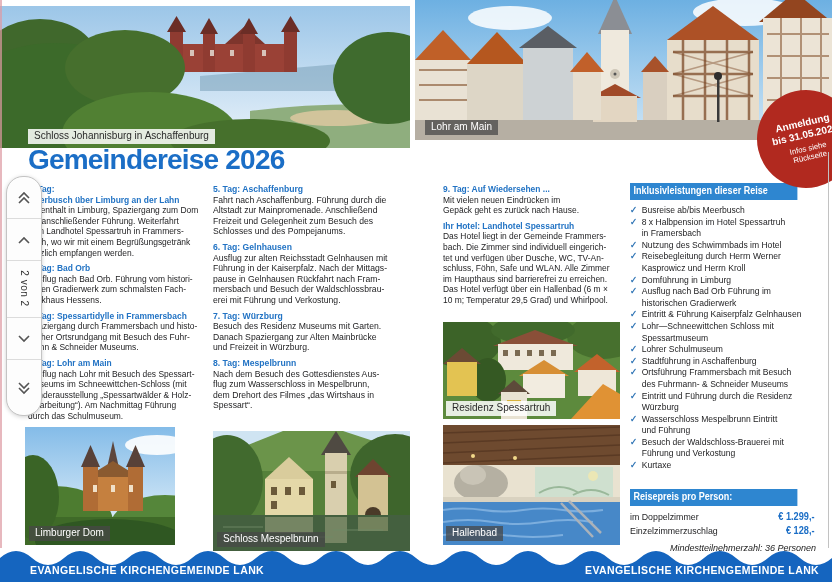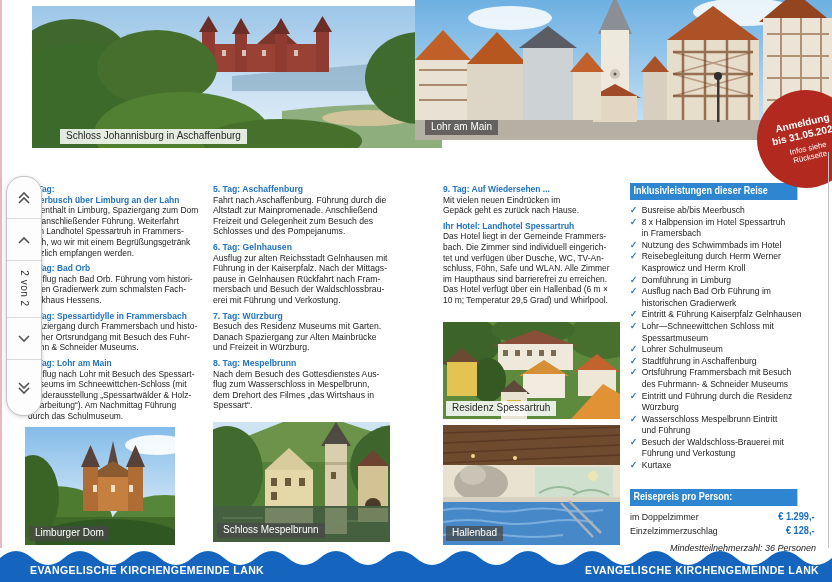--- a/index.html
+++ b/index.html
@@ -47,21 +47,21 @@
   #banner-text-left{left:30px;}
   #banner-text-right{left:585px;}
   #scan-left{position:absolute;left:0;top:0;width:2px;height:548px;background:#dd9aa2;opacity:.7;z-index:6;}
   #scan-right{position:absolute;left:828px;top:152px;width:1px;height:396px;background:#c2c2c2;z-index:6;}
 </style>
 </head>
 <body>
 
 <div id="page">
 
-  <div class="photo" style="left:0;top:6px;width:410px;height:142px;margin-left:32px;">
+  <div class="photo" style="left:0;top:6px;width:410px;height:142px;">
     <svg width="410" height="142">
       <defs>
         <linearGradient id="skyL" x1="0" y1="0" x2="0" y2="1">
           <stop offset="0" stop-color="#9cc6e8"></stop>
             <stop offset="1" stop-color="#eaf3fa"></stop>
         </linearGradient>
       </defs>
       <rect width="410" height="142" fill="url(#skyL)"></rect>
       <path d="M200 70 L410 52 L410 85 L200 85 Z" fill="#7aa0b8" opacity=".55"></path>
       <rect x="175" y="38" width="120" height="28" fill="#9a4136"></rect>
@@ -132,20 +132,21 @@
     <div class="cap dark" style="left:10px;bottom:5px;">Lohr am Main</div>
   </div>
 
   <div id="badge">
     <div class="t1">Anmeldung
 bis 31.05.2026</div>
     <div class="t2">Infos siehe
 Rückseite</div>
   </div>
 
+  <div id="title">Gemeindereise 2026</div>
 
   <div class="col" style="left:28px;top:184px;width:200px;transform:scaleX(.90);">
     <div class="day">
       <div class="head">1. Tag:
 Meerbusch über Limburg an der Lahn</div>
       <div class="body">Aufenthalt in Limburg, Spaziergang zum Dom
 mit anschließender Führung. Weiterfahrt
 zum Landhotel Spessartruh in Frammers-
 bach, wo wir mit einem Begrüßungsgetränk
 herzlich empfangen werden.</div>
@@ -376,21 +377,21 @@
       <polygon points="101,40 110.5,18 120,40" fill="#584138"></polygon>
       <rect x="68" y="58" width="4" height="7" fill="#f0e0c8"></rect>
         <rect x="86" y="58" width="4" height="7" fill="#f0e0c8"></rect>
       <rect x="104" y="58" width="4" height="7" fill="#f0e0c8"></rect>
       <ellipse cx="85" cy="114" rx="75" ry="22" fill="#2f5722"></ellipse>
       <ellipse cx="8" cy="70" rx="26" ry="42" fill="#3a6426"></ellipse>
     </svg>
     <div class="cap dark" style="left:4px;bottom:4px;">Limburger Dom</div>
   </div>
 
-  <div class="photo" style="left:213px;top:422px;width:177px;height:120px;">
+  <div class="photo" style="left:213px;top:431px;width:197px;height:120px;">
     <svg width="197" height="120">
       <rect width="197" height="120" fill="#55803a"></rect>
       <rect width="197" height="40" fill="#6b944a"></rect>
       <polygon points="0,0 70,0 0,28" fill="#cfe4f2"></polygon>
       <polygon points="130,0 197,0 197,22" fill="#cfe4f2"></polygon>
       <ellipse cx="182" cy="45" rx="45" ry="42" fill="#3e652c"></ellipse>
       <ellipse cx="14" cy="50" rx="36" ry="46" fill="#416a2e"></ellipse>
       <rect y="84" width="197" height="36" fill="#44603f"></rect>
       <polygon points="52,48 76,26 100,48" fill="#d9cc9c"></polygon>
       <rect x="52" y="48" width="48" height="36" fill="#e4d8a8"></rect>

